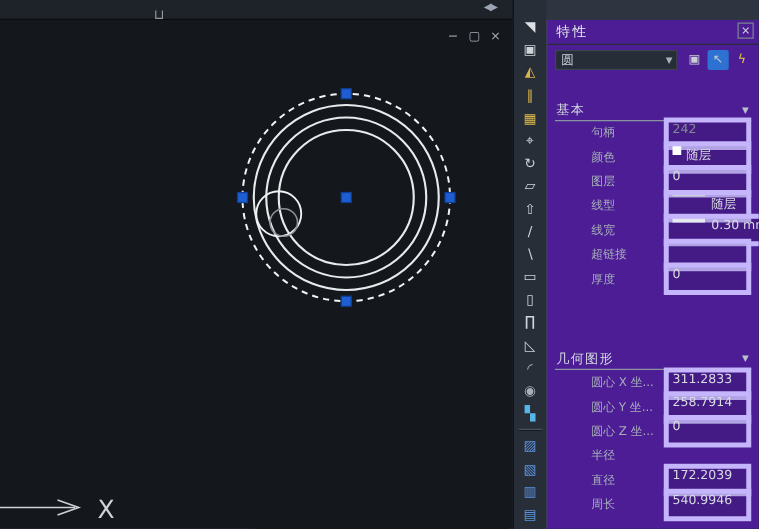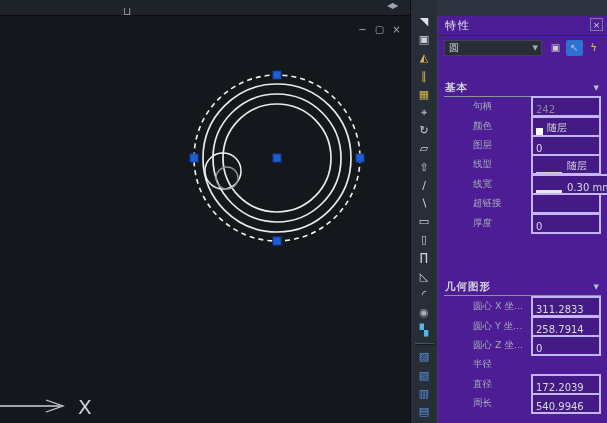--- a/index.html
+++ b/index.html
@@ -31,27 +31,27 @@
     color:#d2d7de;font-size:9px;line-height:12px;text-align:center;cursor:pointer;box-sizing:border-box;}
   #selrow{position:absolute;left:6px;top:23px;right:5px;height:17px;display:flex;align-items:center;}
   #combo{width:98px;height:16px;background:#272d37;border:1px solid #3c4452;box-sizing:border-box;
     display:flex;align-items:center;cursor:pointer;}
   #combo .val{flex:1;font-size:10px;color:#ccd1d9;padding-left:4px;}
   #combo .arr{font-size:7px;color:#a7aeb9;padding-right:3px;}
   #selbtns{margin-left:auto;display:flex;gap:2px;}
   .selbtn{width:17px;height:16px;font-size:10px;line-height:16px;text-align:center;cursor:pointer;border-radius:2px;}
   .selbtn.blue{background:#2d72d2;}
   .sechdr{position:absolute;left:6px;right:6px;height:16px;border-bottom:1px solid #8a93a0;cursor:pointer;}
-  .sechdr .t{position:absolute;left:1px;top:1px;font-size:10.5px;font-weight:bold;color:#d3d8df;letter-spacing:1px;}
+  .sechdr .t{position:absolute;left:1px;top:1px;font-size:10.5px;font-weight:normal;color:#d3d8df;letter-spacing:1px;}
   .sechdr .a{position:absolute;right:2px;top:4px;font-size:7px;color:#b9c0ca;}
   .rows{position:absolute;left:0;right:0;margin-left:28px;}
   .row{display:flex;align-items:center;height:19.4px;padding-left:7px;}
   .row .lbl{width:58px;flex:0 0 auto;font-size:9.5px;color:#a6adb8;white-space:nowrap;overflow:hidden;}
-  .row .valcell{flex:1;margin-right:6px;height:21px;display:flex;align-items:flex-end;
-    background:rgba(0,0,0,0.10);border:2px solid #c4b5fd;box-sizing:border-box;padding-left:3px;cursor:text;}
+  .row .valcell{flex:1;margin-right:6px;height:26px;display:flex;align-items:flex-start;
+    background:rgba(0,0,0,0.10);border:4px solid #c4b5fd;box-sizing:border-box;padding-left:3px;cursor:text;}
   .row .valcell .v{font-size:10px;color:#d8dce2;white-space:nowrap;}
   .row .valcell .v.muted{color:#848b96;}
   .swatch{width:7px;height:7px;margin-right:4px;flex:0 0 auto;}
   .lt-line{width:26px;height:1px;background:#cfd4db;margin-right:5px;flex:0 0 auto;}
   .lw-line{width:26px;height:3px;background:#e6e9ed;margin-right:5px;flex:0 0 auto;}
 </style>
 </head>
 <body>
 
 <div id="app">

